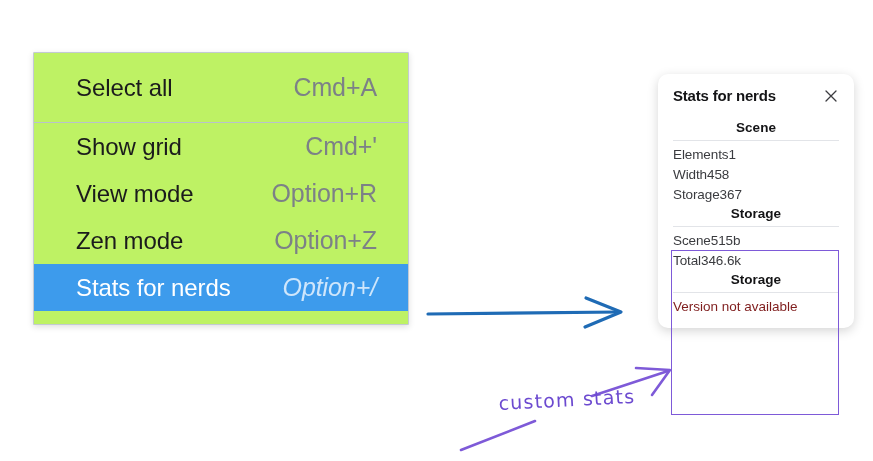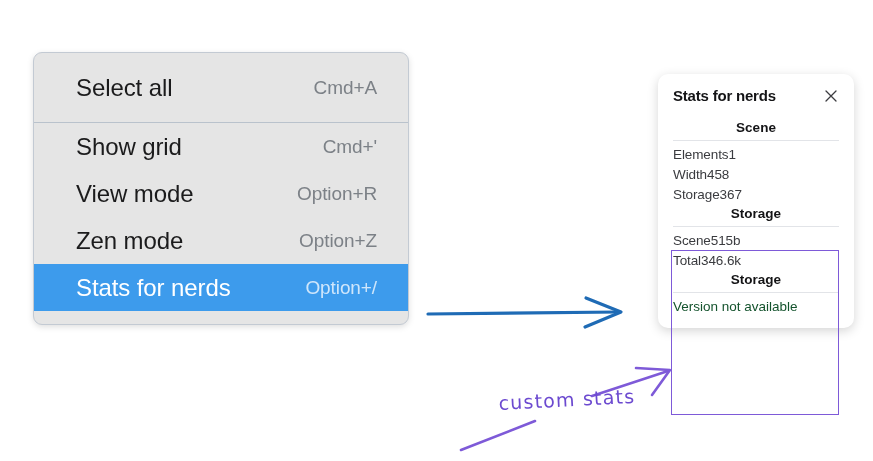--- a/index.html
+++ b/index.html
@@ -18,23 +18,23 @@
     position: absolute;
     inset: 0;
   }
 
   
   .menu {
     position: absolute;
     left: 33px;
     top: 52px;
     width: 374px;
-    background: #e5e5e5;
+    background: #bef264;
     border: 1px solid #c3cad3;
-    border-radius: 9px;
+    border-radius: 1px;
     box-shadow: 0 2px 6px rgba(0,0,0,0.13);
     overflow: hidden;
   }
   .menu-pad-top { height: 11px; }
   .menu-pad-bottom { height: 13px; }
   .menu-sep {
     height: 1px;
     background: #b9c2cc;
     margin: 11px 0 0 0;
   }
@@ -47,29 +47,29 @@
     padding: 0 31px 0 42px;
     box-sizing: border-box;
     cursor: default;
   }
   .menu-item .label {
     font-size: 24px;
     color: #1b1b1c;
     letter-spacing: -0.1px;
   }
   .menu-item .shortcut {
-    font-size: 19px;
+    font-size: 25px;
     color: #7c8187;
     letter-spacing: -0.1px;
   }
   .menu-item.selected {
     background: #3d9bec;
   }
   .menu-item.selected .label { color: #ffffff; }
-  .menu-item.selected .shortcut { color: #cfe6fb; }
+  .menu-item.selected .shortcut { color: #cfe6fb; font-style: italic; }
 
   
   .stats-panel {
     position: absolute;
     left: 658px;
     top: 74px;
     width: 196px;
     background: #ffffff;
     border-radius: 10px;
     box-shadow: 0 3px 11px rgba(0,0,0,0.17);
@@ -112,21 +112,21 @@
     display: flex;
     align-items: baseline;
     padding: 2.5px 0;
     font-size: 13.5px;
     color: #3a3b3f;
   }
   .stat-row .k { letter-spacing: -0.1px; }
   .stat-row .v { letter-spacing: -0.1px; }
   .version-line {
     font-size: 13.5px;
-    color: #14532d;
+    color: #7f1d1d;
     padding: 3px 0 0 0;
   }
   
   .hl-box {
     position: absolute;
     left: 671px;
     top: 250px;
     width: 168px;
     height: 165px;
     border: 1.6px solid #7e5ad8;

